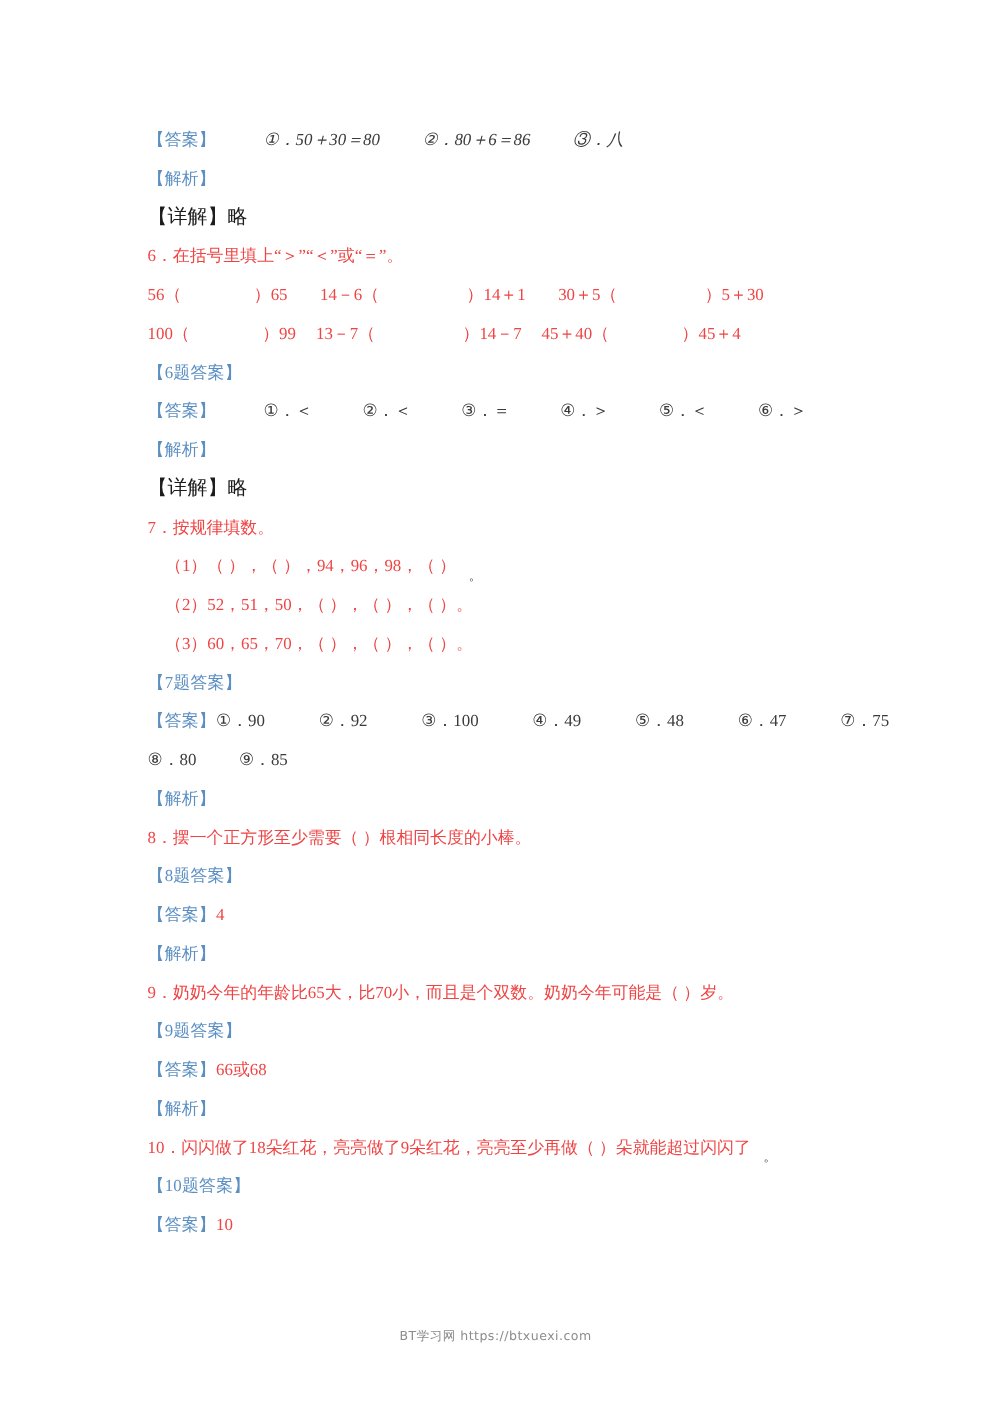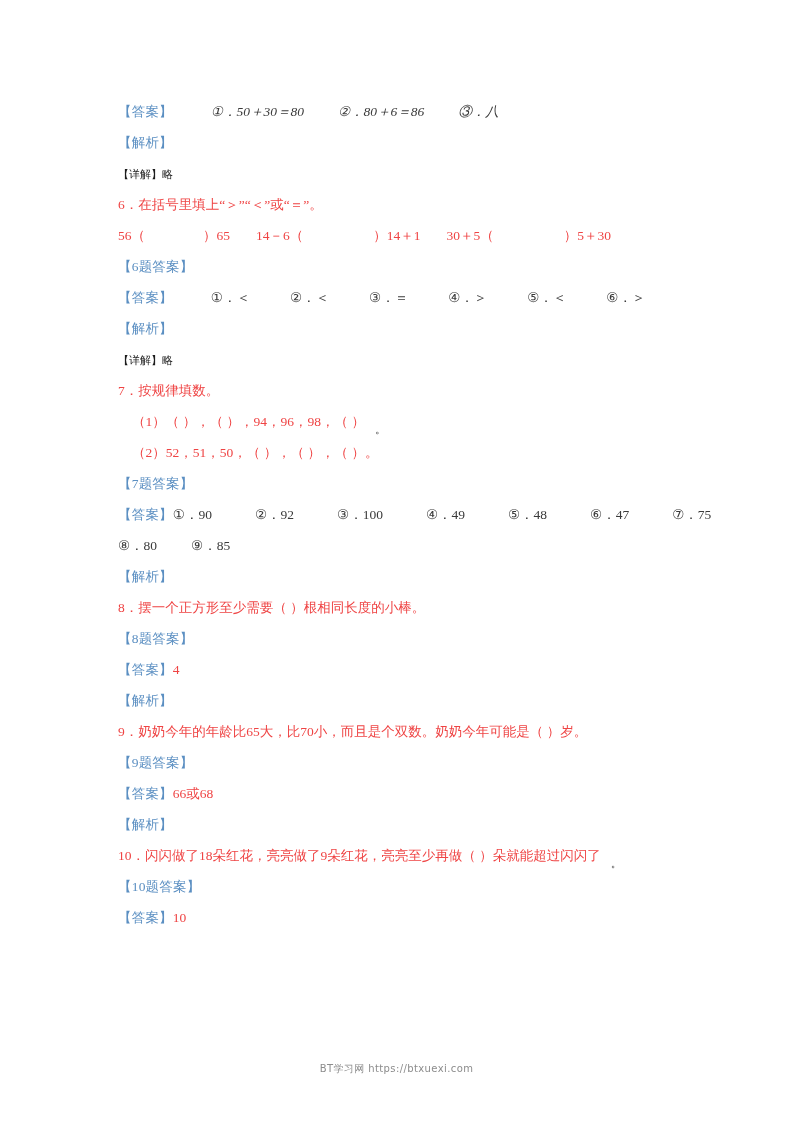--- a/index.html
+++ b/index.html
@@ -40,21 +40,21 @@
   
   .tag {
     color: #5b8fc2;
     font-size: 13.5px;
     letter-spacing: 0.2px;
   }
 
   
   .dark {
     color: #1c1c1c;
-    font-size: 11px;
+    font-size: 16px;
   }
 
   
   .q-stem {
     color: #ef4444;
     font-size: 13.5px;
   }
 
   
   .gap-lg { display: inline-block; width: 38px; }
@@ -137,20 +137,23 @@
   </div>
 
   <div class="line">
     <span class="q-stem">6．在括号里填上“＞”“＜”或“＝”。</span>
   </div>
 
   <div class="line">
     <span class="q-stem">56（</span><span class="blank-md"></span><span class="q-stem">）65</span><span class="col-gap"></span><span class="q-stem">14－6（</span><span class="blank-lg"></span><span class="q-stem">）14＋1</span><span class="col-gap"></span><span class="q-stem">30＋5（</span><span class="blank-lg"></span><span class="q-stem">）5＋30</span>
   </div>
 
+  <div class="line">
+    <span class="q-stem">100（</span><span class="blank-md"></span><span class="q-stem">）99</span><span class="col-gap-sm"></span><span class="q-stem">13－7（</span><span class="blank-lg"></span><span class="q-stem">）14－7</span><span class="col-gap-sm"></span><span class="q-stem">45＋40（</span><span class="blank-md"></span><span class="q-stem">）45＋4</span>
+  </div>
 
   <div class="line">
     <span class="tag">【6题答案】</span>
   </div>
 
   <div class="ans-row">
     <span class="lead tag">【答案】</span>
     <span class="gap-lg"></span>
     <span class="ans-items items-q6">
       <span class="ans-item">①．＜</span>
@@ -175,20 +178,23 @@
   </div>
 
   <div class="line indent">
     <span class="q-stem">（1）（          ），（          ），94，96，98，（          ）</span><span class="dangling-period">。</span>
   </div>
 
   <div class="line indent">
     <span class="q-stem">（2）52，51，50，（          ），（          ），（          ）。</span>
   </div>
 
+  <div class="line indent">
+    <span class="q-stem">（3）60，65，70，（          ），（          ），（          ）。</span>
+  </div>
 
   <div class="line">
     <span class="tag">【7题答案】</span>
   </div>
 
   <div class="ans-row">
     <span class="lead tag">【答案】</span>
     <span class="gap-md"></span>
     <span class="ans-items items-q7a">
       <span class="ans-item">①．90</span>

